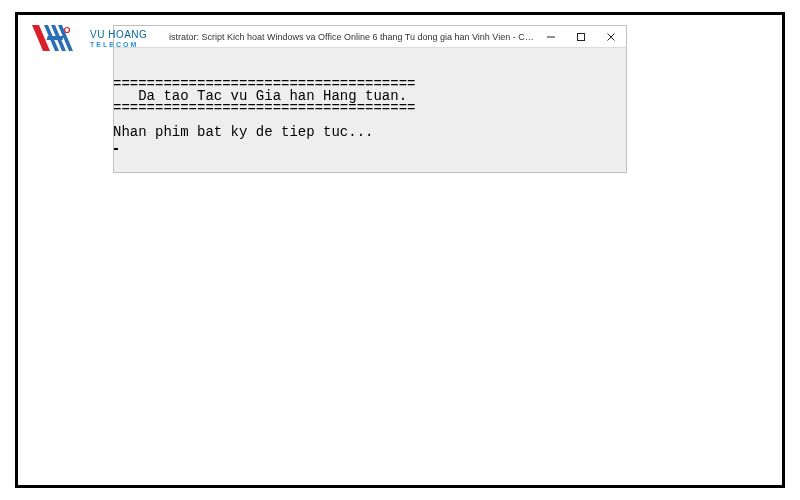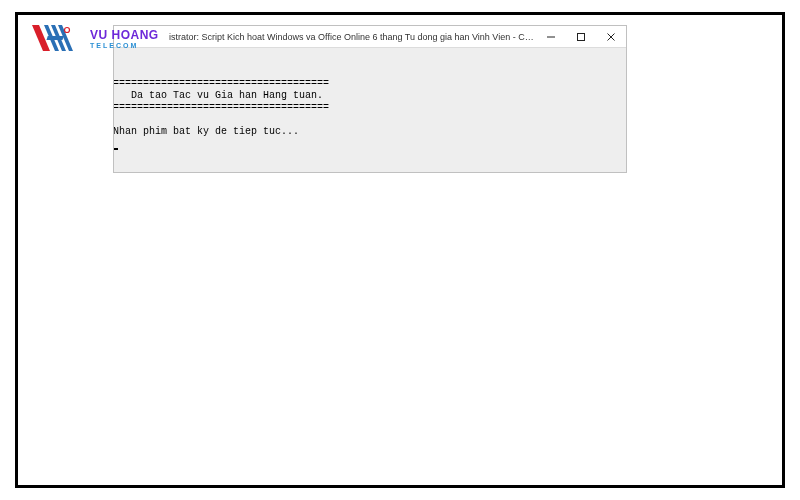--- a/index.html
+++ b/index.html
@@ -36,24 +36,24 @@
       height: 32px;
       position: relative;
     }
     .logo-text {
       margin-left: 6px;
       display: flex;
       flex-direction: column;
       line-height: 1;
     }
     .logo-text-main {
-      font-size: 12px;
-      font-weight: 700;
+      font-size: 10px;
+      font-weight: 400;
       letter-spacing: 0.5px;
-      color: #6d28d9;
+      color: #0369a1;
     }
     .logo-text-sub {
       font-size: 7px;
       font-weight: 700;
       letter-spacing: 2px;
       color: #2a8fd4;
       margin-top: 1px;
     }
     .window {
       position: absolute;
@@ -100,21 +100,21 @@
     }
     .console-body {
       flex: 1;
       background: #eeeeee;
       padding: 0;
       position: relative;
       overflow: hidden;
     }
     .console-text {
       font-family: "Courier New", monospace;
-      font-size: 10px;
+      font-size: 14px;
       line-height: 12px;
       color: #000;
       white-space: pre;
       padding-top: 30px;
       padding-left: 0;
       margin-left: -1px;
     }
     .cursor {
       display: inline-block;
       width: 5px;

